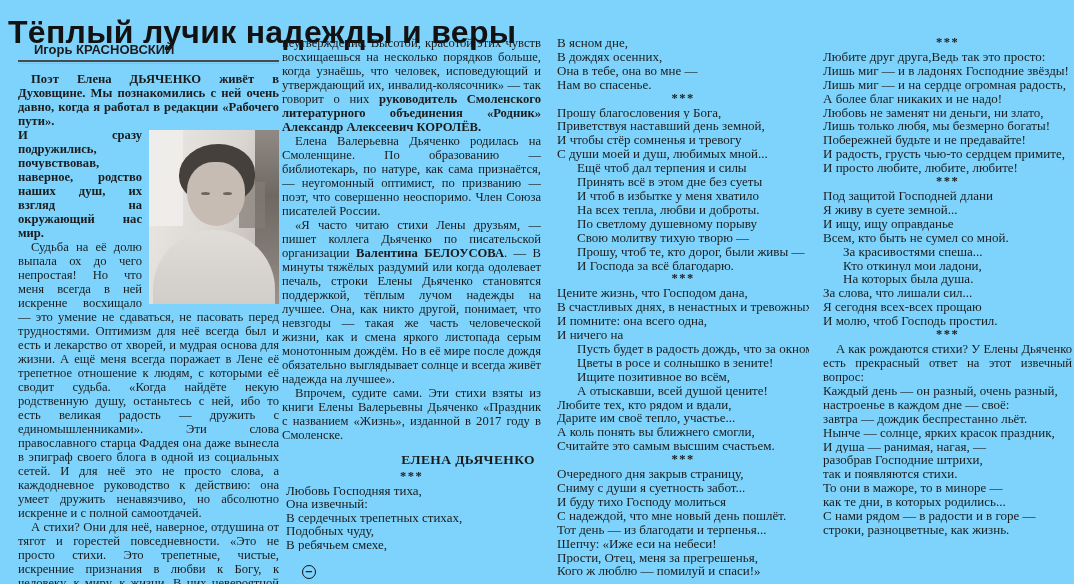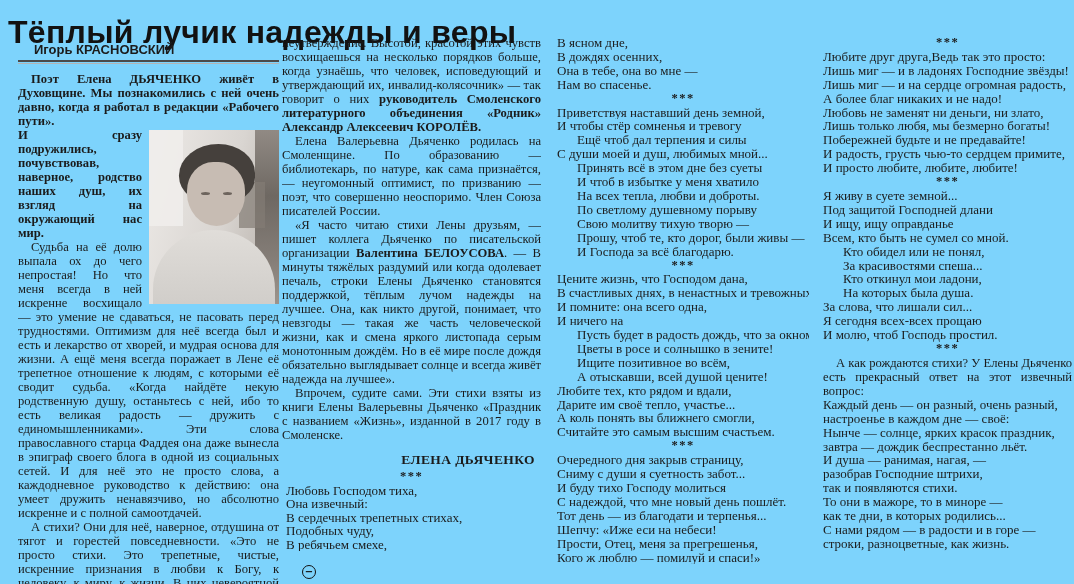--- a/index.html
+++ b/index.html
@@ -68,38 +68,39 @@
   </div>
 
   <div class="col col2">
     <p class="noind"><span>неутверждение. Высотой, красотой этих чувств восхищаешься на несколько порядков больше, когда узнаёшь, что человек, исповедующий и утверждающий их, инвалид-колясочник» — так говорит о них </span><b>руководитель Смоленского литературного объединения «Родник» Александр Алексеевич КОРОЛЁВ.</b></p>
     <p>Елена Валерьевна Дьяченко родилась на Смоленщине. По образованию — библиотекарь, по натуре, как сама признаётся, — неугомонный оптимист, по призванию — поэт, что совершенно неоспоримо. Член Союза писателей России.</p>
     <p><span>«Я часто читаю стихи Лены друзьям, — пишет коллега Дьяченко по писательской организации </span><b>Валентина БЕЛОУСОВА</b><span>. — В минуты тяжёлых раздумий или когда одолевает печаль, строки Елены Дьяченко становятся поддержкой, тёплым лучом надежды на лучшее. Она, как никто другой, понимает, что невзгоды — такая же часть человеческой жизни, как и смена яркого листопада серым монотонным дождём. Но в её мире после дождя обязательно выглядывает солнце и всегда живёт надежда на лучшее».</span></p>
     <p>Впрочем, судите сами. Эти стихи взяты из книги Елены Валерьевны Дьяченко «Праздник с названием «Жизнь», изданной в 2017 году в Смоленске.</p>
     <div class="poet">ЕЛЕНА ДЬЯЧЕНКО</div>
     <div class="poem-col2">
         <div class="psep">***</div>
-        <div class="pline">Любовь Господом тиха,</div>
+        <div class="pline">Любовь Господняя тиха,</div>
         <div class="pline">Она извечный:</div>
         <div class="pline">В сердечных трепетных стихах,</div>
         <div class="pline">Подобных чуду,</div>
         <div class="pline">В ребячьем смехе,</div>
       </div>
   </div>
 
   <div class="col col3">
       <div class="pline">В ясном дне,</div>
       <div class="pline">В дождях осенних,</div>
       <div class="pline">Она в тебе, она во мне —</div>
       <div class="pline">Нам во спасенье.</div>
       <div class="psep">***</div>
+      <div class="pline">Прошу благословения у Бога,</div>
       <div class="pline">Приветствуя наставший день земной,</div>
       <div class="pline">И чтобы стёр сомненья и тревогу</div>
+      <div class="pline">С души моей и душ, любимых мной...</div>
       <div class="pline ind">Ещё чтоб дал терпения и силы</div>
-      <div class="pline">С души моей и душ, любимых мной...</div>
       <div class="pline ind">Принять всё в этом дне без суеты</div>
       <div class="pline ind">И чтоб в избытке у меня хватило</div>
       <div class="pline ind">На всех тепла, любви и доброты.</div>
       <div class="pline ind">По светлому душевному порыву</div>
       <div class="pline ind">Свою молитву тихую творю —</div>
       <div class="pline ind">Прошу, чтоб те, кто дорог, были живы —</div>
       <div class="pline ind">И Господа за всё благодарю.</div>
       <div class="psep">***</div>
       <div class="pline">Цените жизнь, что Господом дана,</div>
       <div class="pline">В счастливых днях, в ненастных и тревожных...</div>
@@ -130,39 +131,38 @@
         <div class="pline">Любите друг друга,Ведь так это просто:</div>
         <div class="pline">Лишь миг — и в ладонях Господние звёзды!</div>
         <div class="pline">Лишь миг — и на сердце огромная радость,</div>
         <div class="pline">А более благ никаких и не надо!</div>
         <div class="pline">Любовь не заменят ни деньги, ни злато,</div>
         <div class="pline">Лишь только любя, мы безмерно богаты!</div>
         <div class="pline">Побережней будьте и не предавайте!</div>
         <div class="pline">И радость, грусть чью-то сердцем примите,</div>
         <div class="pline">И просто любите, любите, любите!</div>
         <div class="psep">***</div>
+        <div class="pline">Под защитой Господней длани</div>
         <div class="pline">Я живу в суете земной...</div>
-        <div class="pline">Под защитой Господней длани</div>
         <div class="pline">И ищу, ищу оправданье</div>
         <div class="pline">Всем, кто быть не сумел со мной.</div>
-        <div class="pline ind">Кто обидел или не понял,</div>
         <div class="pline ind">За красивостями спеша...</div>
         <div class="pline ind">Кто откинул мои ладони,</div>
         <div class="pline ind">На которых была душа.</div>
         <div class="pline">За слова, что лишали сил...</div>
         <div class="pline">Я сегодня всех-всех прощаю</div>
         <div class="pline">И молю, чтоб Господь простил.</div>
         <div class="psep">***</div>
       </div>
     <p>А как рождаются стихи? У Елены Дьяченко есть прекрасный ответ на этот извечный вопрос:</p>
     <div>
         <div class="pline">Каждый день — он разный, очень разный,</div>
         <div class="pline">настроенье в каждом дне — своё:</div>
+        <div class="pline">завтра — дождик беспрестанно льёт.</div>
         <div class="pline">Нынче — солнце, ярких красок праздник,</div>
-        <div class="pline">завтра — дождик беспрестанно льёт.</div>
         <div class="pline">И душа — ранимая, нагая, —</div>
         <div class="pline">разобрав Господние штрихи,</div>
         <div class="pline">так и появляются стихи.</div>
         <div class="pline">То они в мажоре, то в миноре —</div>
         <div class="pline">как те дни, в которых родились...</div>
         <div class="pline">С нами рядом — в радости и в горе —</div>
         <div class="pline">строки, разноцветные, как жизнь.</div>
       </div>
   </div>
 

